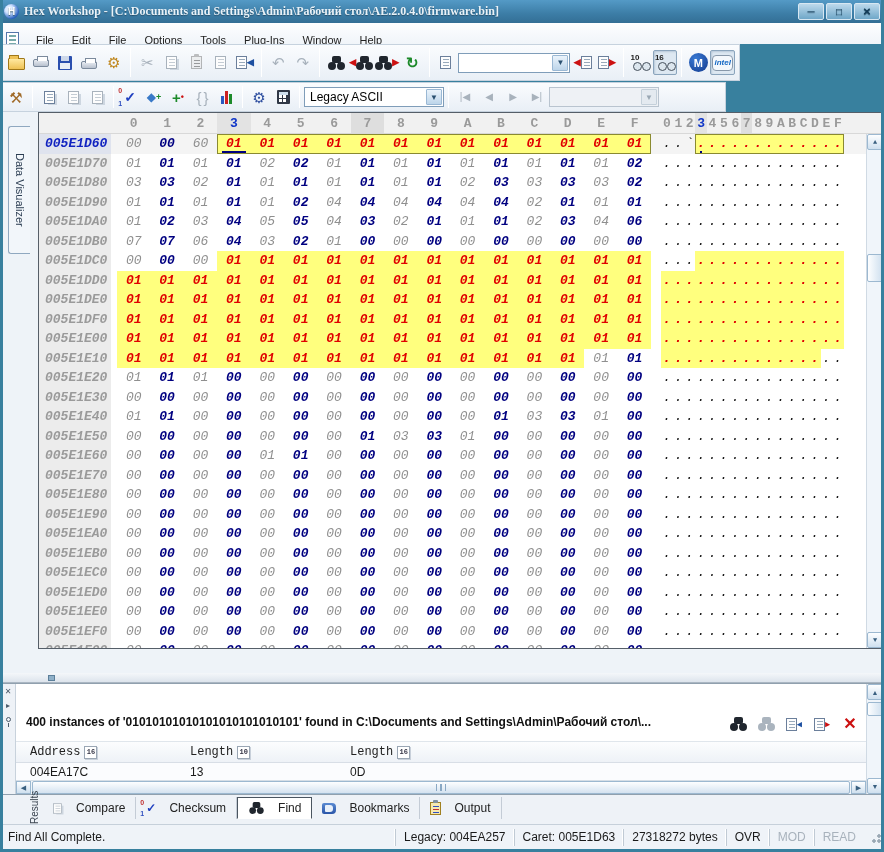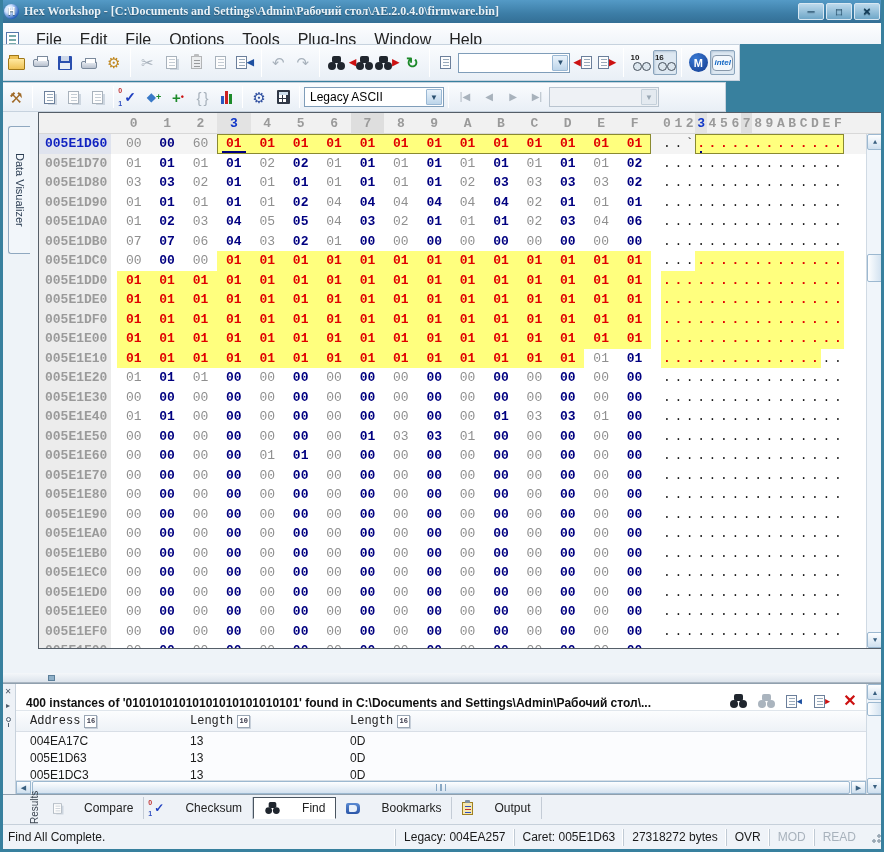--- a/index.html
+++ b/index.html
@@ -12,21 +12,21 @@
     background:linear-gradient(#549ac6,#3c7da6 60%,#336f95);display:flex;align-items:center;
     color:#e9f2f8;font-size:12px;font-weight:bold;padding:0 4px;text-shadow:0 1px 1px #27506b;}
   .applogo{width:15px;height:15px;border-radius:8px;background:radial-gradient(circle at 35% 35%,#fff,#cfe2ff 30%,#2b63c0 70%,#183f85);
     color:#fff;font-size:10px;font-weight:bold;display:flex;align-items:center;justify-content:center;margin-right:5px;flex:none;}
   .title-text{flex:1;overflow:hidden;white-space:nowrap;text-overflow:ellipsis;font-family:Liberation Serif, serif;}
   .winbtn{width:26px;height:17px;margin-left:2px;flex:none;border:1px solid #d7e7f2;border-radius:2px;
     background:linear-gradient(#bcd9ec,#6fa7c8);color:#123a55;font-size:10px;font-weight:bold;
     display:flex;align-items:center;justify-content:center;line-height:1;}
   
   .menubar{position:absolute;left:-3px;top:23px;width:884px;height:34px;background:linear-gradient(#fdfeff,#e9eff6);
-    border-bottom:1px solid #c9d5e0;display:flex;align-items:center;font-size:16px;color:#222;}
+    border-bottom:1px solid #c9d5e0;display:flex;align-items:center;font-size:11px;color:#222;}
   .menudoc{width:13px;height:15px;margin:0 8px 0 6px;background:#fff;border:1px solid #5577aa;position:relative;flex:none;}
   .menudoc::before{content:"";position:absolute;left:2px;top:2px;right:2px;height:2px;background:#7aa;box-shadow:0 4px 0 #7aa,0 8px 0 #7aa;}
   .menu-item{padding:2px 9px;cursor:default;}
   
   .tbzone{position:absolute;left:-3px;top:44px;width:884px;height:68px;background:#38809e;}
   .tbrow{background:linear-gradient(#fafcfe,#e9eff6);border:1px solid #c6d2de;border-left:none;
     display:flex;align-items:center;padding:0 4px;}
   .tbrow1{height:37px;width:740px;}
   .tbrow2{height:30px;width:726px;margin-top:1px;}
   .tsep{width:1px;align-self:stretch;margin:3px 4px;background:#c0ccd8;border-right:1px solid #fff;}
@@ -82,21 +82,21 @@
      font-family:"Liberation Mono",monospace;font-size:13px;}
   .hexhead{height:21px;display:flex;background:#f1f1f1;border-bottom:1px solid #d8d8d8;color:#9a9a9a;font-weight:bold;}
   .hexhead .sp{width:78px;flex:none;}
   .hcell{width:33.4px;flex:none;text-align:center;line-height:21px;}
   .hcell.caretcol{color:#1036c8;background:#e3e3e3;}
   .hcell.cursorcol{background:#dedede;}
   .hexhead .agap{width:10px;flex:none;}
   .ahcell{width:11.4px;flex:none;text-align:center;line-height:21px;}
   .ahcell.caretcol{color:#1036c8;background:#e3e3e3;}
   .ahcell.cursorcol{background:#dedede;}
-  .hexrows{position:absolute;left:0;top:21px;right:17px;bottom:0;overflow:hidden;}
+  .hexrows{position:absolute;left:0;top:21px;right:17px;bottom:0;overflow:hidden;font-style:italic;}
   .hrow{height:19.5px;display:flex;align-items:stretch;line-height:19.5px;}
   .hrow.current{background:#f4f4f4;}
   .addr{width:72px;flex:none;padding-left:6px;background:#ececec;color:#9a9a9a;font-weight:bold;}
   .hrow.current .addr{color:#1022c0;background:#dfe3ee;}
   .bgap{width:6px;flex:none;background:inherit;}
   .bcell{width:33.4px;flex:none;text-align:center;font-weight:bold;position:relative;}
   .bcell.ev{color:#8f8f8f;font-weight:normal;}
   .bcell.od{color:#000080;}
   .bcell.sel,.acell.sel{background:#ffff7e;color:#e00000 !important;font-weight:bold;}
   .hrow.bordered .sel{box-shadow:inset 0 1px 0 #8a8a30,inset 0 -1px 0 #8a8a30;}
@@ -117,41 +117,41 @@
      display:flex;align-items:center;gap:5px;font-size:12px;color:#111;}
   .splitter{position:absolute;left:-3px;top:673px;width:884px;height:10px;background:linear-gradient(#f4f7fa,#dde4ec);border-bottom:1px solid #aab6c2;}
   .splitgrip{position:absolute;left:48px;top:2px;width:7px;height:6px;background:#8fb0c8;border:1px solid #5c7f9a;}
   
   .results{position:absolute;left:-3px;top:683px;width:884px;height:112px;background:#fff;border:1px solid #90a0ae;display:flex;}
   .dockmini{width:15px;flex:none;background:#eef2f7;border-right:1px solid #c8d2dc;display:flex;flex-direction:column;align-items:center;padding-top:2px;gap:3px;}
   .mini{width:11px;height:11px;font-size:8px;color:#4a5a6a;display:flex;align-items:center;justify-content:center;border:1px solid transparent;}
   .pinicon{width:5px;height:5px;border:1.5px solid #4a5a6a;border-radius:50%;position:relative;}
   .pinicon::after{content:"";position:absolute;left:1px;top:5px;width:1.5px;height:4px;background:#4a5a6a;}
   .resmain{flex:1;display:flex;flex-direction:column;overflow:hidden;}
-  .reshead{height:27px;display:flex;align-items:flex-end;padding:0 6px 0 10px;gap:8px;border-bottom:1px solid #e0e6ec;}
+  .reshead{height:27px;display:flex;align-items:flex-start;padding:0 6px 0 10px;gap:8px;border-bottom:1px solid #e0e6ec;margin-top:31px;}
   .ressummary{font-size:12px;font-weight:bold;color:#111;flex:1;white-space:nowrap;overflow:hidden;text-overflow:ellipsis;}
   .resicon{width:20px;height:18px;display:flex;align-items:center;justify-content:center;}
   .xclose{color:#cc1111;font-size:16px;font-weight:bold;line-height:1;}
   .restable{flex:1;background:#fbfcfe;font-size:12px;color:#1a1a1a;overflow:hidden;}
   .rthead{display:flex;height:21px;background:linear-gradient(#fcfdfe,#eef2f7);border-bottom:1px solid #d8dee6;color:#222;font-family:Liberation Mono, monospace;}
   .rtcell{padding-left:14px;display:flex;align-items:center;gap:4px;}
   .c1{width:160px;flex:none;}.c2{width:160px;flex:none;}.c3{width:200px;flex:none;}
   .badge{width:13px;height:13px;border:1px solid #9aa6b4;background:#fff;font-size:7px;font-weight:bold;color:#334;display:flex;align-items:center;justify-content:center;box-shadow:1px 1px 0 #c8d0da;}
   .rtrow{display:flex;height:17px;align-items:center;}
   .reshscroll{height:14px;background:#f0f5fa;border-top:1px solid #d6dee6;display:flex;align-items:stretch;}
   .hsbtn{width:15px;background:linear-gradient(#fdfeff,#cfe0ef);border:1px solid #9cb8d0;font-size:7px;color:#3a6080;display:flex;align-items:center;justify-content:center;flex:none;}
   .hthumb{flex:1;margin:0 1px;background:linear-gradient(#fdfeff,#d4e2f0);border:1px solid #9cb8d0;border-radius:2px;display:flex;align-items:center;justify-content:center;}
   .hgrip{width:10px;height:7px;border-left:1px solid #8aa8c4;border-right:1px solid #8aa8c4;background:linear-gradient(90deg,transparent 40%,#8aa8c4 40%,#8aa8c4 60%,transparent 60%);}
   .resvscroll{width:17px;flex:none;background:#f0f5fa;border-left:1px solid #d0dae4;position:relative;}
   .rthumb{position:absolute;left:0;right:0;top:18px;height:14px;background:linear-gradient(90deg,#fdfeff,#cfe0ef);border:1px solid #9cb8d0;border-radius:2px;}
   
   .bottombar{position:absolute;left:-3px;top:795px;width:884px;height:29px;background:#eef2f7;display:flex;align-items:flex-start;padding-top:2px;}
   .reslabel{width:16px;flex:none;height:27px;writing-mode:vertical-rl;transform:rotate(180deg);font-size:10px;color:#3a4450;
      display:flex;align-items:center;justify-content:flex-start;margin-left:26px;}
-  .btab{height:22px;display:flex;align-items:center;gap:21px;padding:0 10px;font-size:12px;color:#222;border-right:1px solid #c4ccd6;}
+  .btab{height:22px;display:flex;align-items:center;gap:13px;padding:0 10px;font-size:12px;color:#222;border-right:1px solid #c4ccd6;}
   .btab.active{background:#fff;border:1px solid #4a5560;border-bottom:1px solid #fff;font-weight:normal;}
   .book{width:14px;height:11px;background:linear-gradient(#5a8ad2,#2a55a8);border-radius:2px 4px 4px 2px;position:relative;}
   .book::after{content:"";position:absolute;left:3px;top:2px;width:8px;height:7px;background:#e8f0fa;border-radius:1px 3px 3px 1px;}
   .clip{width:11px;height:13px;background:#f6e8b0;border:1px solid #a08020;position:relative;}
   .clip::before{content:"";position:absolute;left:2px;top:-3px;width:5px;height:3px;background:#8090a0;border-radius:1px;}
   .clip::after{content:"";position:absolute;left:2px;top:3px;width:6px;height:1px;background:#3050c0;box-shadow:0 3px 0 #c03030,0 6px 0 #3050c0;}
   .checkg{color:#2040c0;font-weight:bold;font-size:14px;position:relative;}
   .checkg sup{position:absolute;left:-6px;top:-2px;font-size:7px;color:#c03030;}
   .checkg sub{position:absolute;left:-6px;bottom:-2px;font-size:7px;color:#3050c0;}
   

